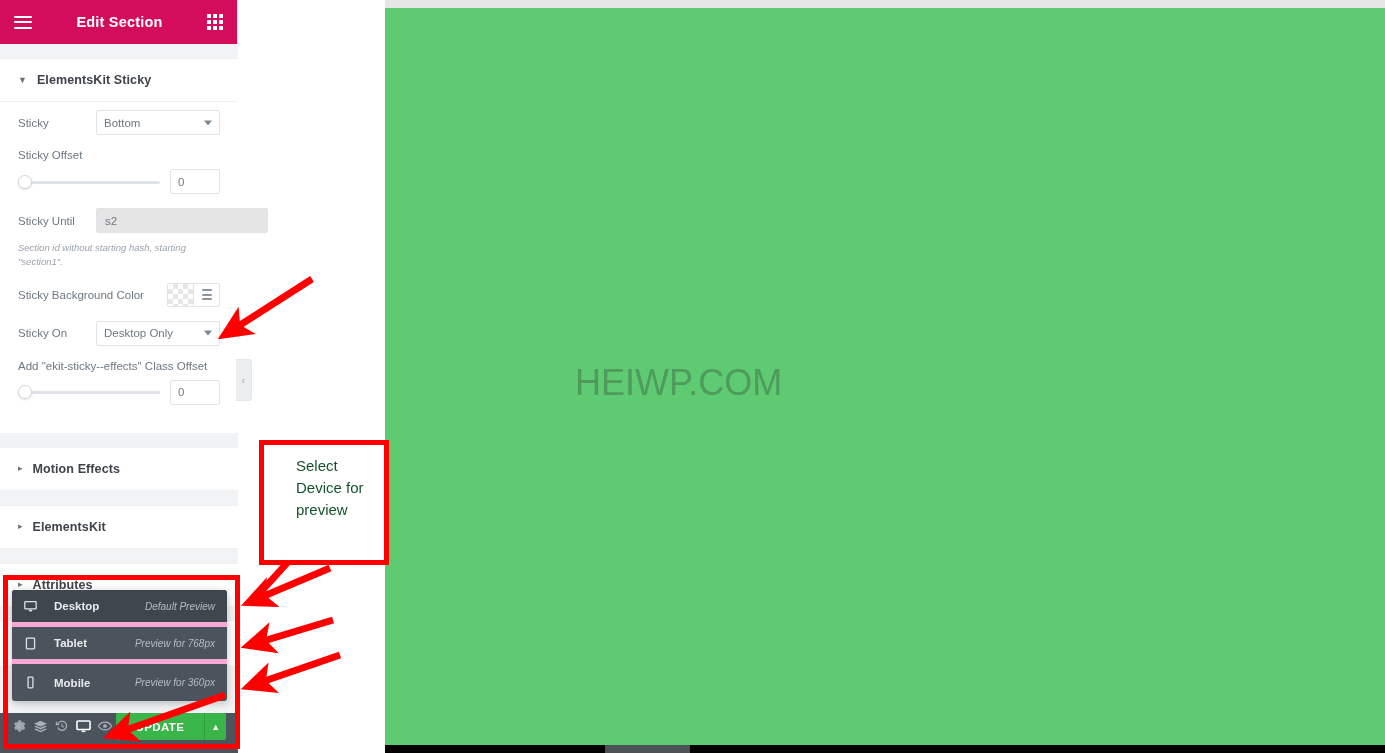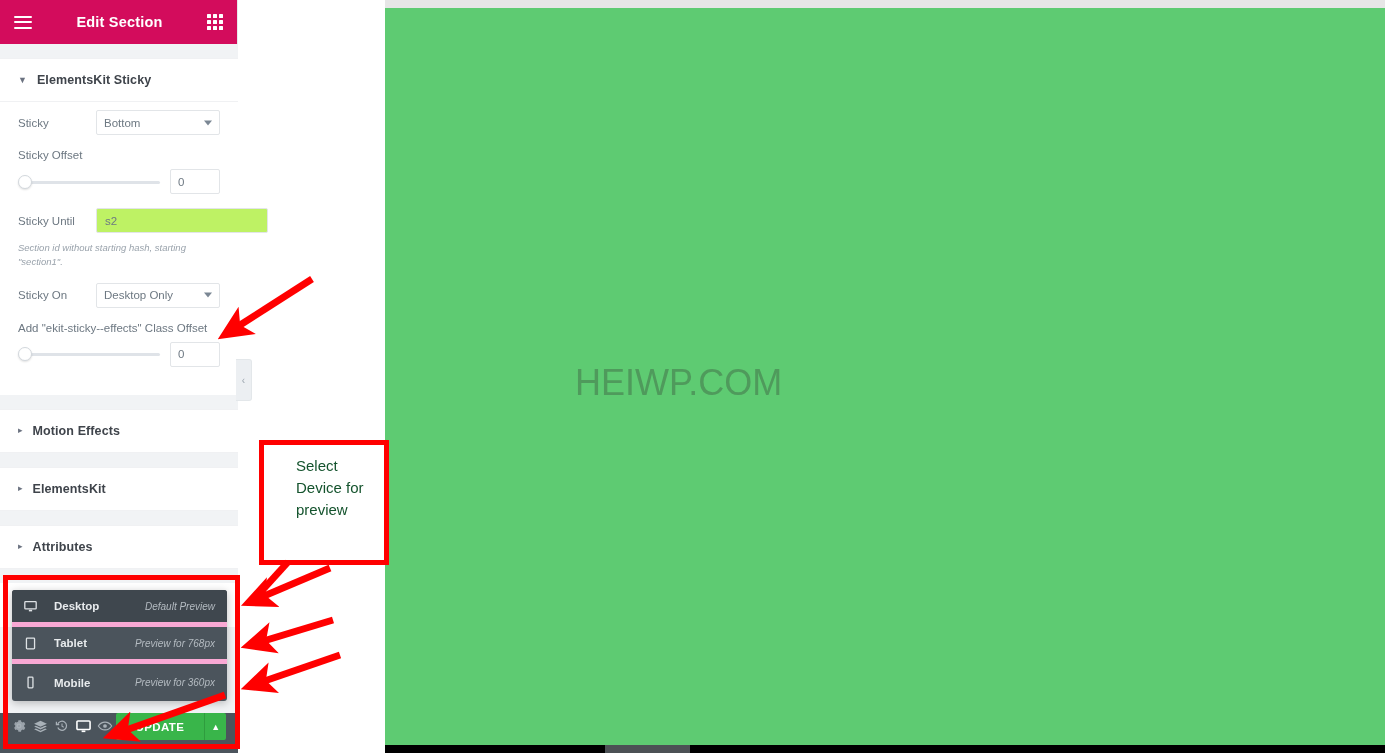--- a/index.html
+++ b/index.html
@@ -187,21 +187,21 @@
     border-top: 5px solid #7b8794;
     pointer-events: none;
   }
   input.txt {
     flex: 1;
     height: 25px;
     font-size: 11.5px;
     color: #6d7882;
     border: 1px solid #e2e5e8;
     border-radius: 2px;
-    background: #bef264;
+    background: #e5e5e5;
     padding: 0 8px;
     outline: none;
     font-family: "Liberation Sans", sans-serif;
   }
   .hint {
     font-size: 9.5px;
     font-style: italic;
     color: #9aa3ac;
     line-height: 1.45;
     margin: -6px 0 14px 0;
@@ -467,20 +467,34 @@
             </span>
             <input class="num" value="0" style="">
           </div>
 
           <div class="row">
             <span class="lbl">Sticky Until</span>
             <input class="txt" value="s2" style="">
           </div>
           <div class="hint">Section id without starting hash, starting "section1".</div>
 
+          <div class="row">
+            <span class="lbl wide">Sticky Background Color</span>
+            <span class="color-grp">
+              <span class="swatch"></span>
+              <span class="swdiv"></span>
+              <span class="swbtn">
+                <span class="stackicon">
+                    <i></i>
+                    <i></i>
+                    <i></i>
+                  </span>
+              </span>
+            </span>
+          </div>
 
           <div class="row">
             <span class="lbl">Sticky On</span>
             <span class="selwrap">
               <span class="fakeselect">Desktop Only</span>
               <span class="arrow"></span>
             </span>
           </div>
 
           <div class="blk-lbl">Add "ekit-sticky--effects" Class Offset</div>

